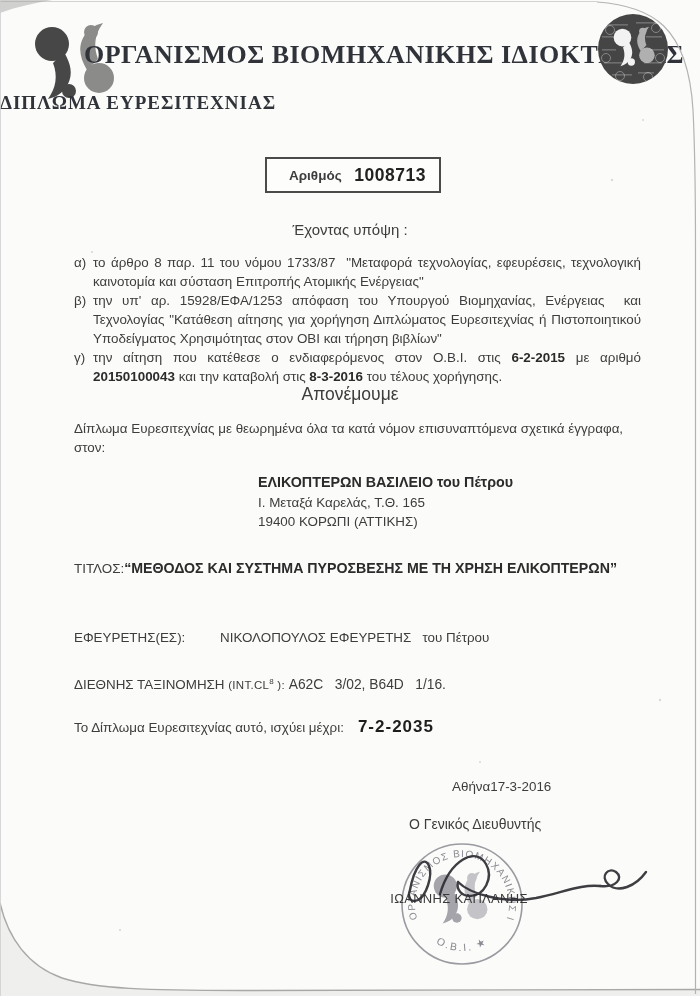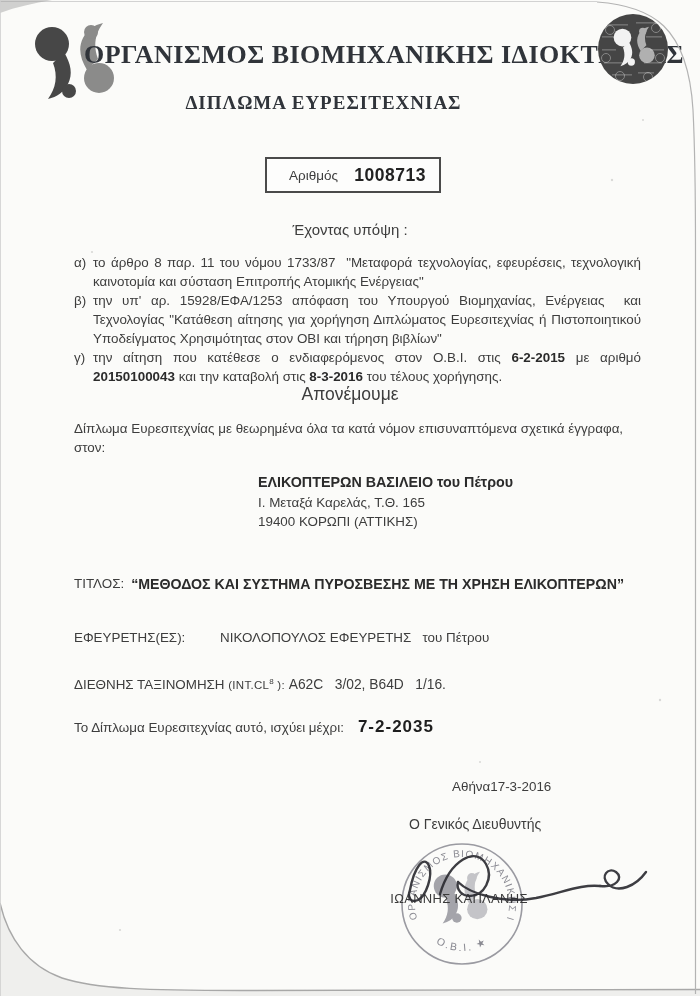--- a/index.html
+++ b/index.html
@@ -5,35 +5,35 @@
   html,body{margin:0;padding:0;background:#e8e8e6;}
   .page{
     position:relative;width:700px;height:996px;margin:0 auto;
     background:#fbfbf9;overflow:hidden;
     font-family:"Liberation Sans","DejaVu Sans",sans-serif;
     color:#3d3d3d;
   }
   .abs{position:absolute;}
   .serif{font-family:"Liberation Serif","DejaVu Serif",serif;}
   .org-name{left:84px;top:40px;font-size:26px;font-weight:bold;color:#30343a;letter-spacing:.5px;white-space:nowrap;}
-  .doc-title{left:0;top:92px;width:647px;text-align:center;font-size:19px;font-weight:bold;color:#30343a;letter-spacing:1px;}
+  .doc-title{left:0;top:92px;width:647px;font-size:19px;font-weight:bold;color:#30343a;letter-spacing:1px;}
   .number-box{left:265px;top:157px;width:172px;height:32px;border:2px solid #4a4a4a;display:flex;align-items:center;background:#fdfdfc;}
-  .number-label{margin-left:22px;font-size:13.5px;color:#3d3d3d;}
+  .number-label{margin-left:22px;font-size:13.5px;color:#3d3d3d;font-weight:bold;}
   .number-value{margin-left:auto;margin-right:13px;font-size:17.5px;font-weight:bold;color:#222;letter-spacing:.5px;}
   .having{left:0;top:221px;width:700px;text-align:center;font-size:15px;}
   .recitals{left:74px;top:253px;width:567px;font-size:13.4px;line-height:19px;text-align:justify;}
   .r-item{position:relative;padding-left:19px;}
   .r-marker{position:absolute;left:0;top:0;}
   .pre{white-space:pre-wrap;}
   .b{font-weight:bold;color:#2b2b2b;}
   .grant-heading{left:0;top:384px;width:700px;text-align:center;font-size:17.5px;}
   .intro{left:74px;top:419px;width:584px;font-size:13.4px;line-height:19px;}
   .grantee{left:258px;top:472px;font-size:13.4px;line-height:19px;}
   .grantee-name{font-size:14.3px;font-weight:bold;line-height:21px;color:#2b2b2b;}
-  .title-line{left:74px;top:576px;width:600px;display:flex;align-items:flex-start;gap:7px;}
+  .title-line{left:74px;top:560px;width:600px;display:flex;align-items:center;}
   .title-label{font-size:13.4px;}
   .title-value{font-size:14.2px;font-weight:bold;color:#2b2b2b;white-space:nowrap;}
   .inventor{left:74px;top:630px;display:flex;align-items:center;font-size:13.4px;}
   .inv-label{width:146px;}
   .classification{left:74px;top:677px;font-size:13.4px;}
   .cl-small{font-size:11.5px;letter-spacing:.3px;}
   .cl-sup{font-size:8px;vertical-align:super;}
   .cl-value{white-space:pre-wrap;font-size:13.8px;}
   .validity{left:74px;top:717px;display:flex;align-items:baseline;gap:14px;font-size:13.4px;}
   .validity-value{font-size:17px;font-weight:bold;color:#1e1e1e;letter-spacing:1px;}

